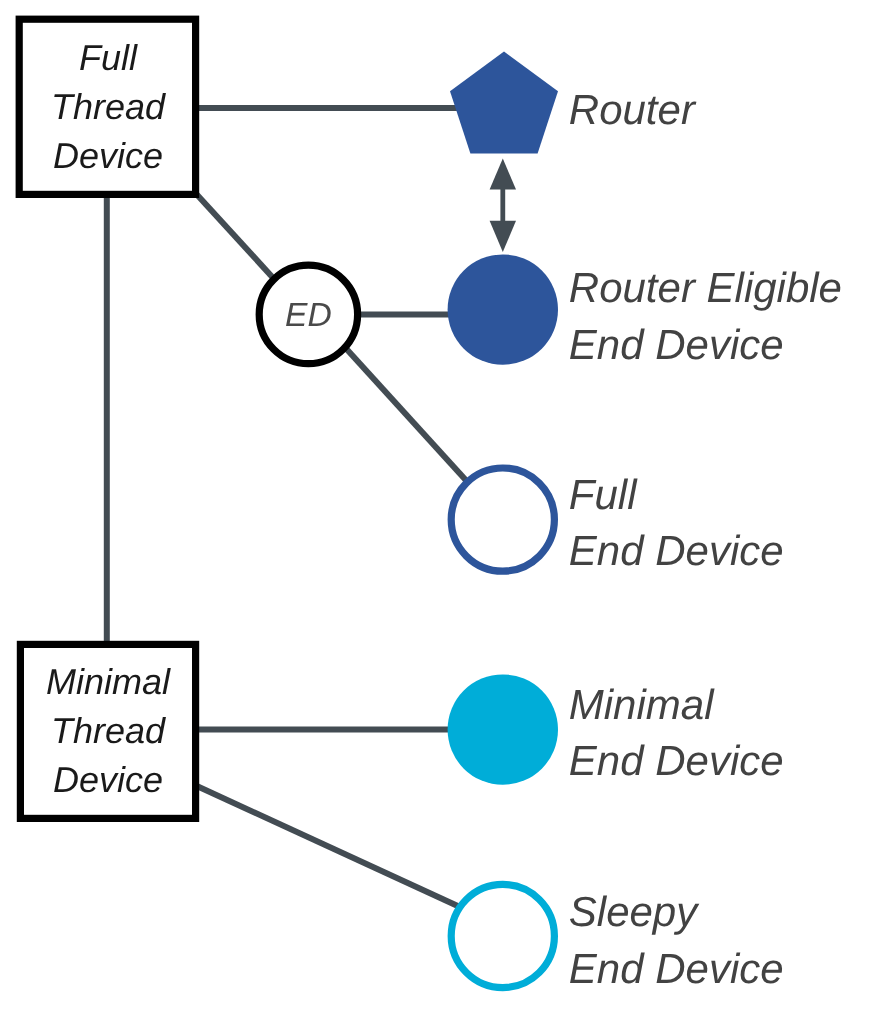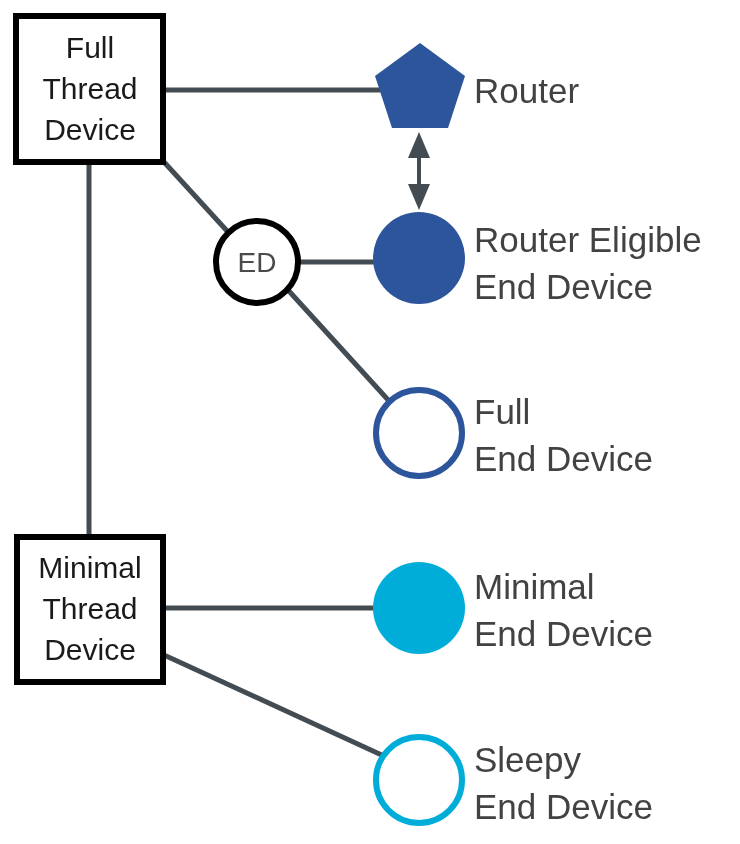--- a/index.html
+++ b/index.html
@@ -9,20 +9,21 @@
   }
   body {
     font-family: "Liberation Sans", sans-serif;
   }
   #diagram-root {
     position: relative;
     width: 740px;
     height: 844px;
     background: #ffffff;
     overflow: hidden;
+    font-style: italic;
   }
   #diagram-svg {
     position: absolute;
     left: 0;
     top: 0;
     width: 740px;
     height: 844px;
   }
   .box-label {
     font-family: "Liberation Sans", sans-serif;

